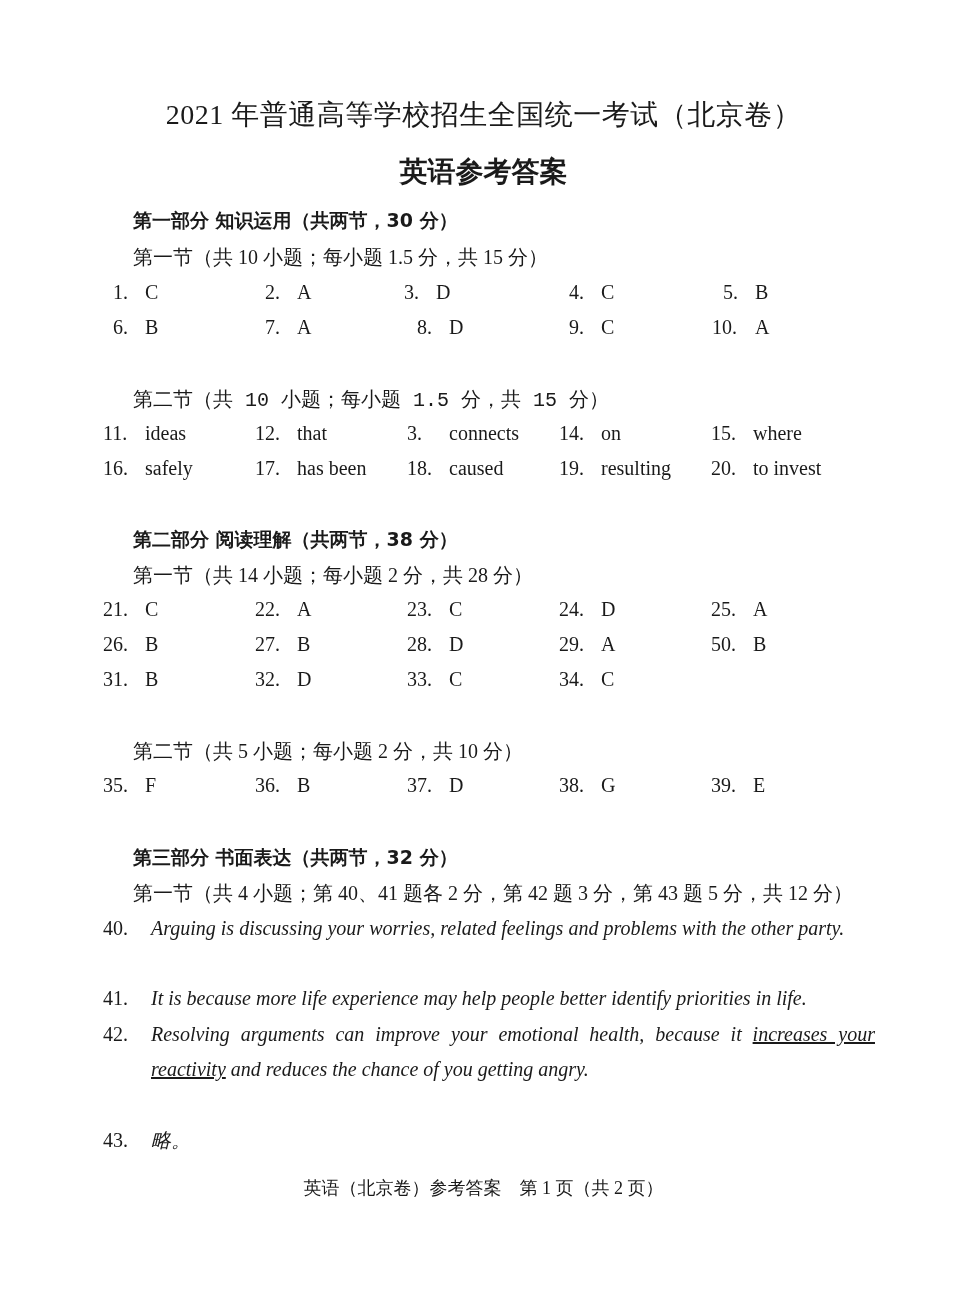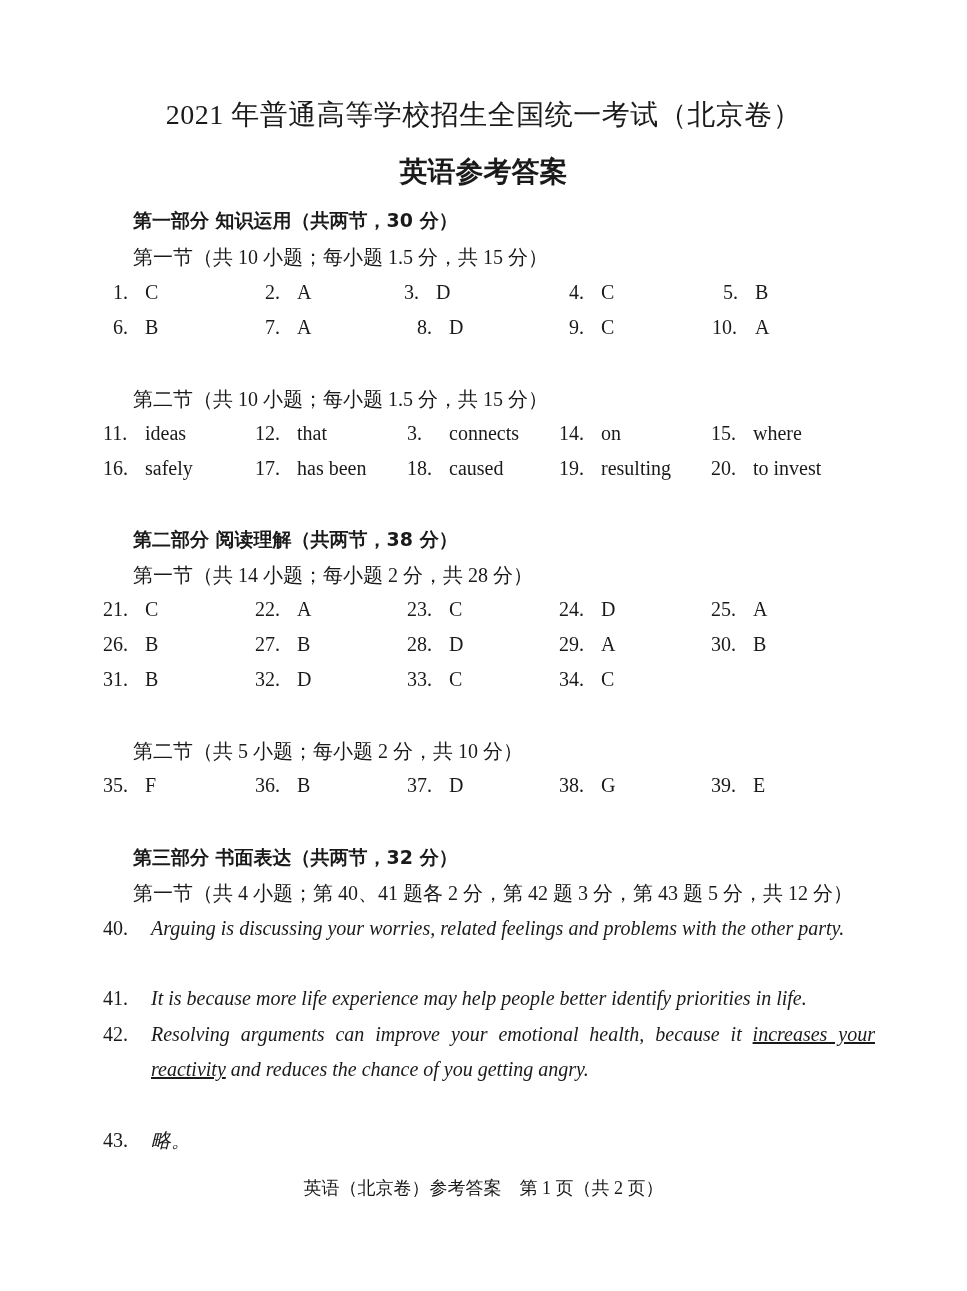--- a/index.html
+++ b/index.html
@@ -39,21 +39,21 @@
   <span class="cell c4" style="left:620px;"><span class="num" style="min-width:32px">5.</span><span>B</span></span>
 </div>
 <div class="row" style="top:316px;">
   <span class="cell c0" style="left:10px;"><span class="num" style="min-width:32px">6.</span><span>B</span></span>
   <span class="cell c1" style="left:162px;"><span class="num" style="min-width:32px">7.</span><span>A</span></span>
   <span class="cell c2" style="left:314px;"><span class="num" style="min-width:32px">8.</span><span>D</span></span>
   <span class="cell c3" style="left:466px;"><span class="num" style="min-width:32px">9.</span><span>C</span></span>
   <span class="cell c4" style="left:609px;"><span class="num" style="min-width:43px">10.</span><span>A</span></span>
 </div>
 
-<div class="line sec-head" style="top:386px;">第二节（共 10 小题；每小题 1.5 分，共 15 分）</div>
+<div class="line sec-head" style="top:386px;font-family:Liberation Mono, monospace;">第二节（共 10 小题；每小题 1.5 分，共 15 分）</div>
 <div class="row" style="top:422px;">
   <span class="cell c0"><span class="num">11.</span><span>ideas</span></span>
   <span class="cell c1"><span class="num">12.</span><span>that</span></span>
   <span class="cell c2"><span class="num">3.</span><span>connects</span></span>
   <span class="cell c3"><span class="num">14.</span><span>on</span></span>
   <span class="cell c4"><span class="num">15.</span><span>where</span></span>
 </div>
 <div class="row" style="top:457px;">
   <span class="cell c0"><span class="num">16.</span><span>safely</span></span>
   <span class="cell c1"><span class="num">17.</span><span>has been</span></span>
@@ -69,21 +69,21 @@
   <span class="cell c1"><span class="num">22.</span><span>A</span></span>
   <span class="cell c2"><span class="num">23.</span><span>C</span></span>
   <span class="cell c3"><span class="num">24.</span><span>D</span></span>
   <span class="cell c4"><span class="num">25.</span><span>A</span></span>
 </div>
 <div class="row" style="top:633px;">
   <span class="cell c0"><span class="num">26.</span><span>B</span></span>
   <span class="cell c1"><span class="num">27.</span><span>B</span></span>
   <span class="cell c2"><span class="num">28.</span><span>D</span></span>
   <span class="cell c3"><span class="num">29.</span><span>A</span></span>
-  <span class="cell c4"><span class="num">30.</span><span>B</span></span>
+  <span class="cell c4"><span class="num">50.</span><span>B</span></span>
 </div>
 <div class="row" style="top:668px;">
   <span class="cell c0"><span class="num">31.</span><span>B</span></span>
   <span class="cell c1"><span class="num">32.</span><span>D</span></span>
   <span class="cell c2"><span class="num">33.</span><span>C</span></span>
   <span class="cell c3"><span class="num">34.</span><span>C</span></span>
 </div>
 
 <div class="line sec-head" style="top:738px;">第二节（共 5 小题；每小题 2 分，共 10 分）</div>
 <div class="row" style="top:774px;">

